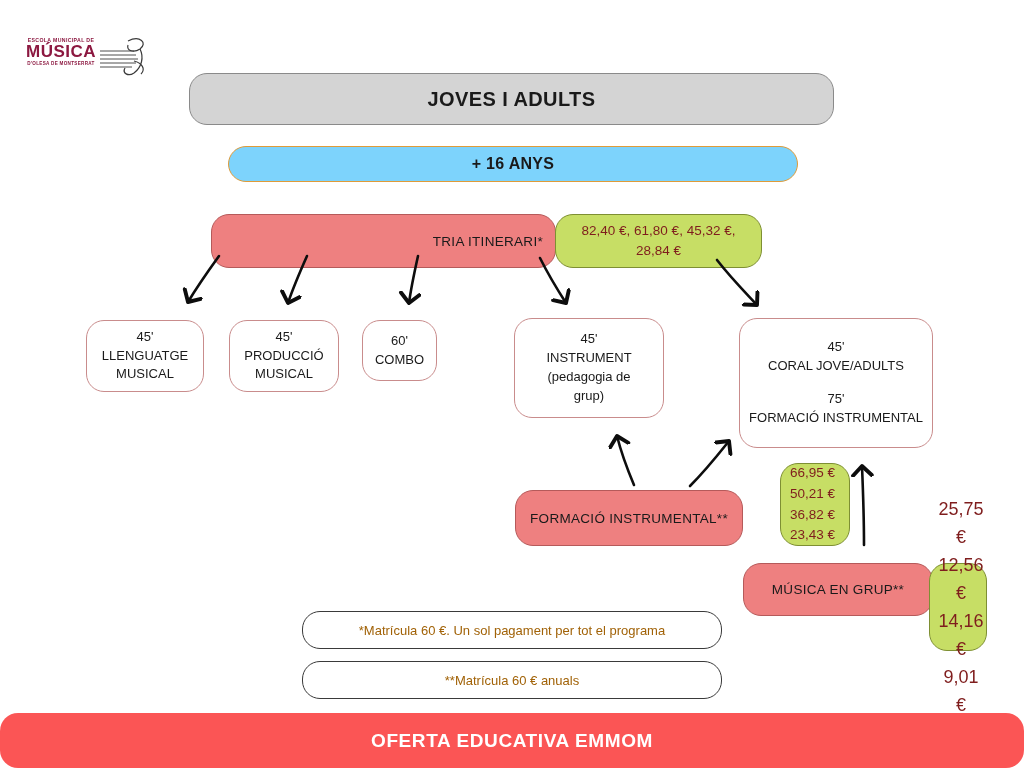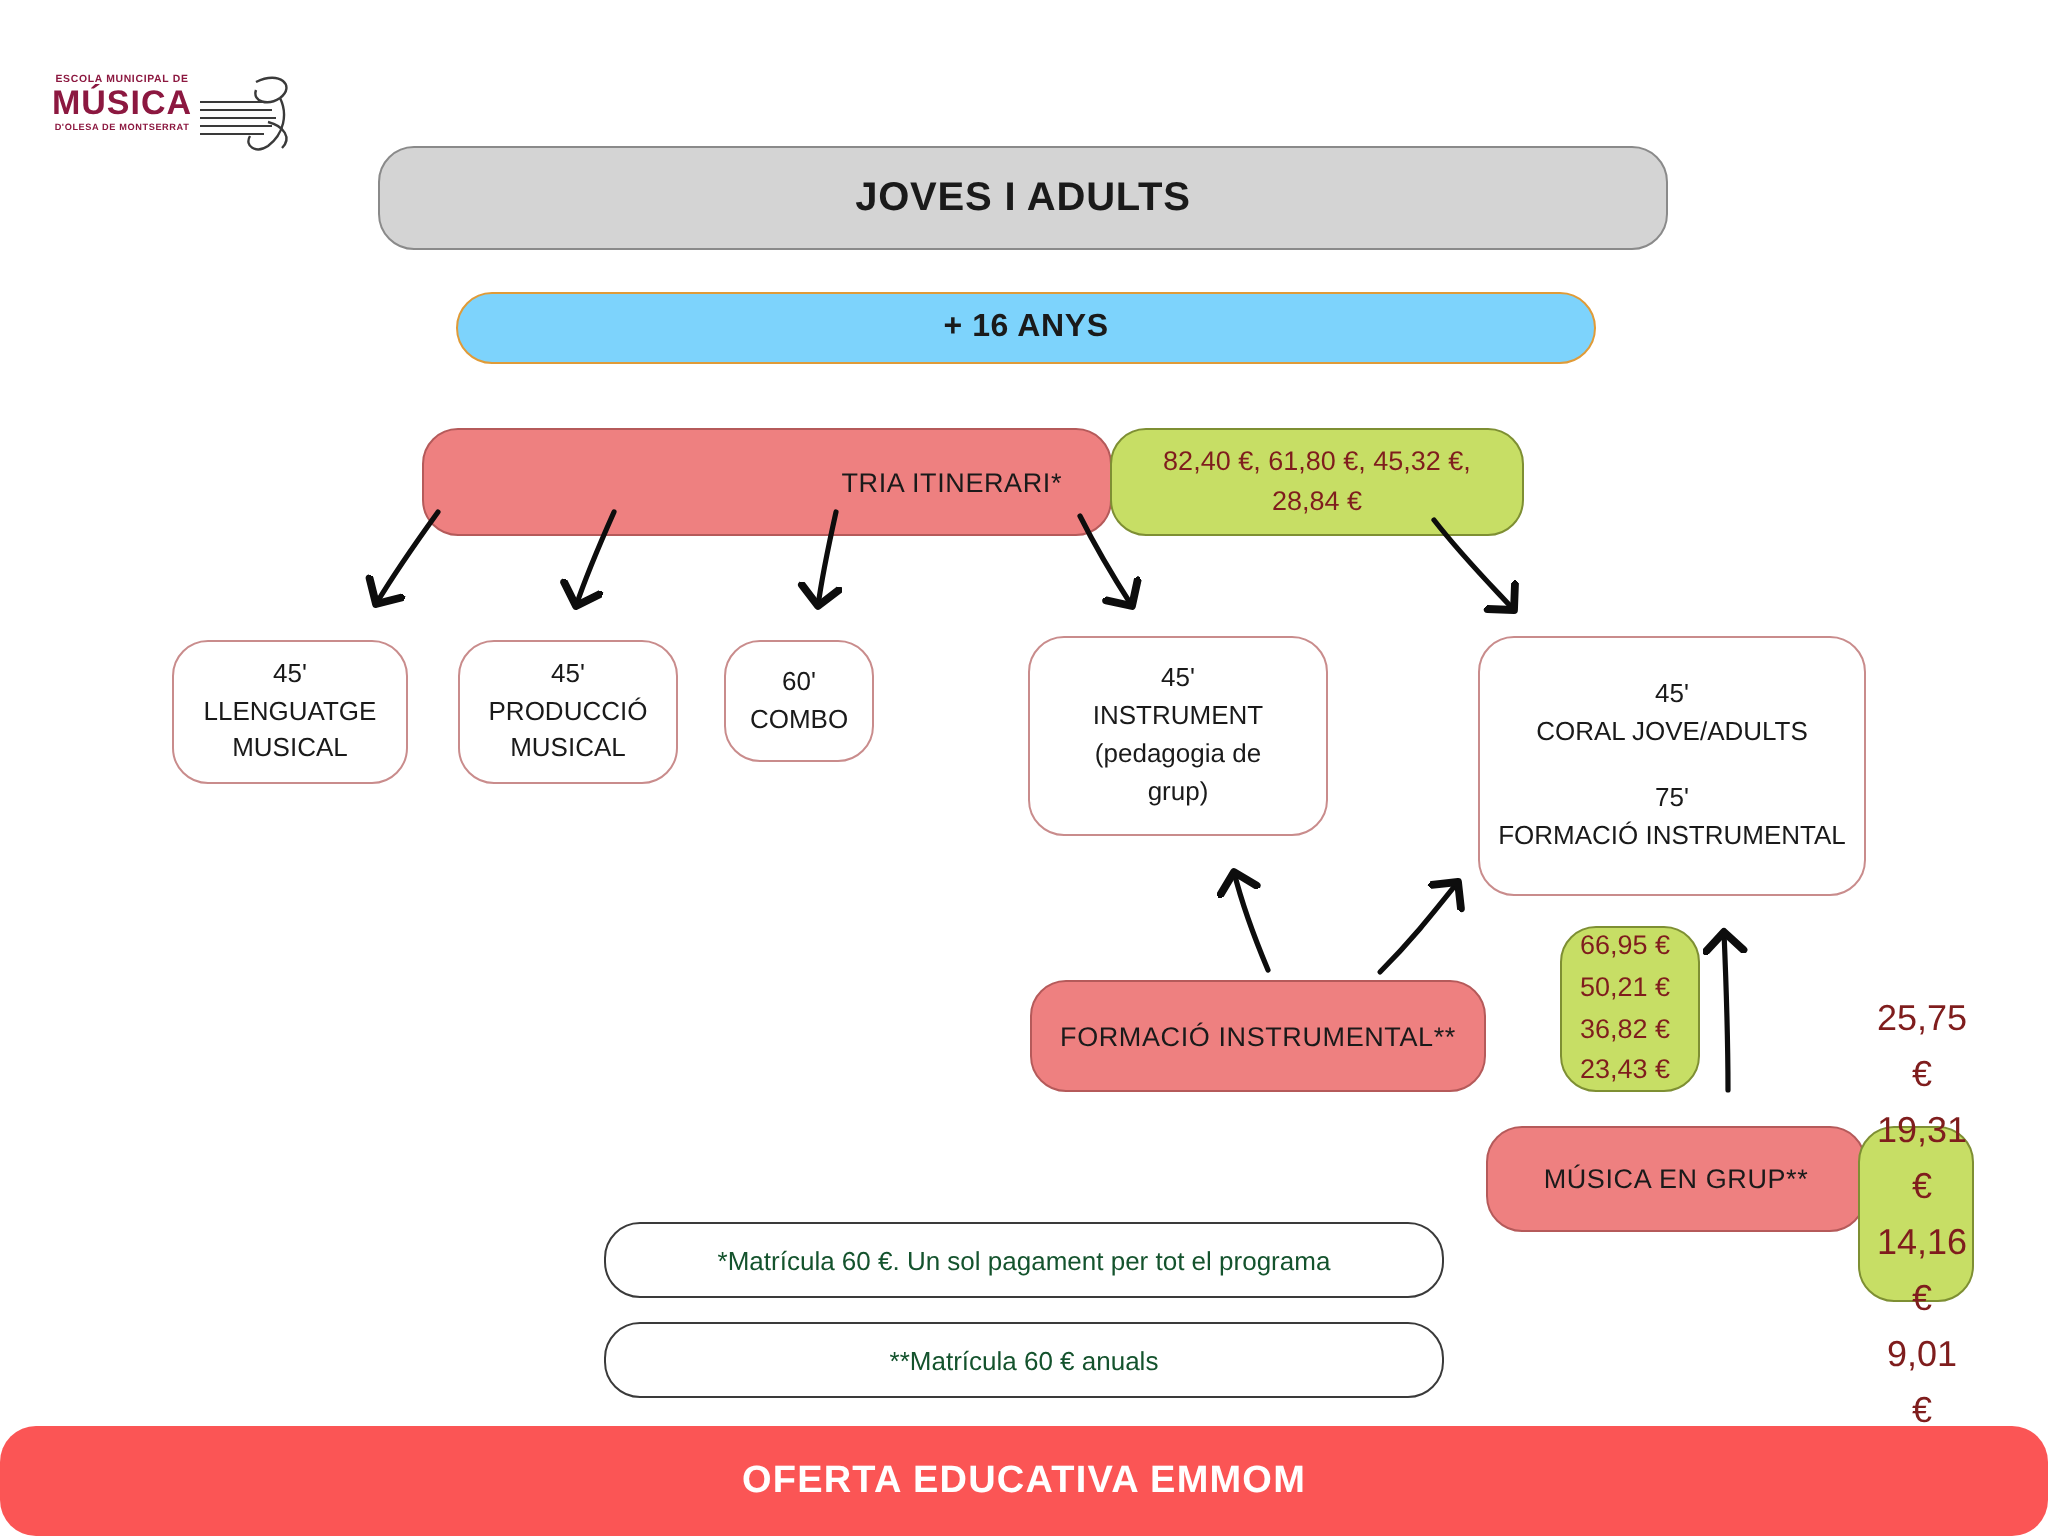--- a/index.html
+++ b/index.html
@@ -103,31 +103,31 @@
   .white-box {
     background: #ffffff;
     border: 1px solid #C98C8C;
     color: #1a1a1a;
     font-size: 13px;
     line-height: 1.45;
   }
   .plain-box {
     background: #ffffff;
     border: 1px solid #3a3a3a;
-    color: #14532d;
+    color: #a16207;
     font-size: 13px;
   }
 
   
   #tria-bar {
     left: 211px; top: 214px; width: 345px; height: 54px;
     font-size: 13.5px;
     letter-spacing: 0.3px;
     justify-content: flex-end;
-    padding-right: 24px;
+    padding-right: 12px;
   }
   #tria-prices {
     left: 555px; top: 214px; width: 207px; height: 54px;
     font-size: 13.5px;
     line-height: 1.5;
     padding: 0 8px;
   }
 
   
   #box-llenguatge { left: 86px;  top: 320px; width: 118px; height: 72px; }
@@ -270,21 +270,21 @@
   <div class="box green-bar" id="formacio-prices">
     <div>66,95 €</div>
     <div>50,21 €</div>
     <div>36,82 €</div>
     <div>23,43 €</div>
   </div>
 
   <div class="box rose-bar" id="musica-bar">MÚSICA EN GRUP**</div>
   <div class="box green-bar" id="musica-prices">
     <div>25,75 €</div>
-    <div>19,31 €</div>
+    <div>12,56 €</div>
     <div>14,16 €</div>
     <div>9,01 €</div>
   </div>
 
   <div class="box plain-box" id="note-one">*Matrícula 60 €. Un sol pagament per tot el programa</div>
   <div class="box plain-box" id="note-two">**Matrícula 60 € anuals</div>
 
   <div class="box" id="footer-banner">OFERTA EDUCATIVA EMMOM</div>
 
   <svg id="arrow-layer" viewBox="0 0 1024 768">

